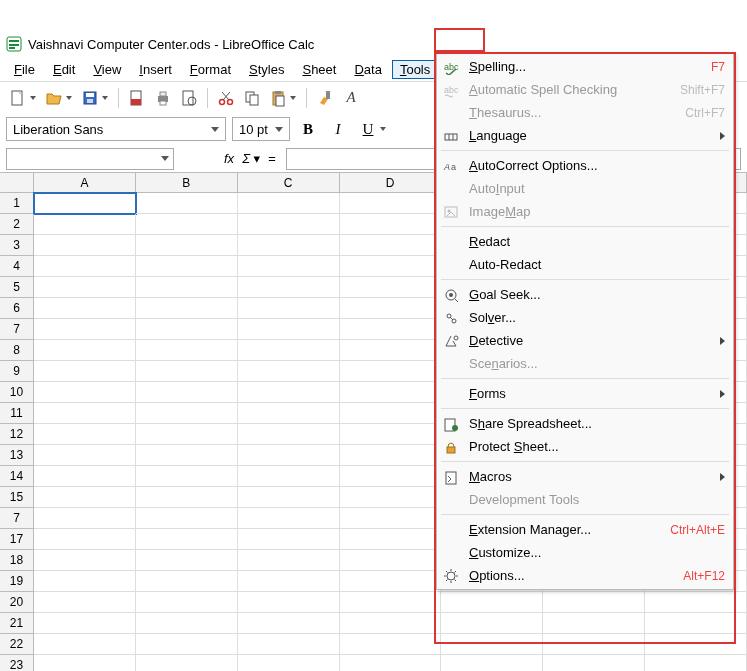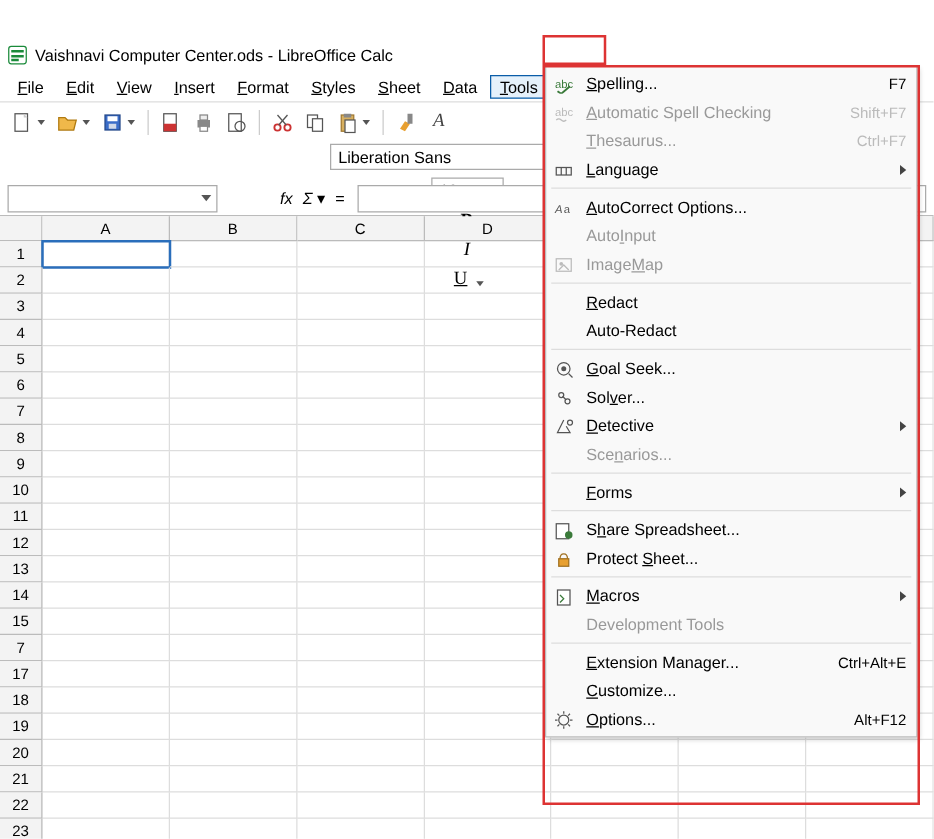--- a/index.html
+++ b/index.html
@@ -9,21 +9,21 @@
 .titlebar .title { font-size: 13px; }
 .menubar { display: flex; height: 24px; padding: 0 6px; gap: 2px; align-items: center; }
 .menubar .menu-item { padding: 2px 8px; cursor: default; }
 .menubar .menu-item.open { border: 1px solid #0a5da8; background: #e5f1fb; padding: 1px 7px; }
 .underline { text-decoration: underline; }
 .toolbar { display: flex; align-items: center; height: 32px; padding: 2px 6px; gap: 2px; border-top: 1px solid #ddd; }
 .tb-btn { width: 24px; height: 24px; display: flex; align-items: center; justify-content: center; position: relative; }
 .tb-btn.with-drop::after { content: ""; border-left: 3px solid transparent; border-right: 3px solid transparent; border-top: 4px solid #555; position: absolute; right: -6px; top: 10px; }
 .tb-btn.with-drop { margin-right: 10px; }
 .tb-sep { width: 1px; height: 20px; background: #ccc; margin: 0 4px; }
-.formatbar { display: flex; align-items: center; height: 32px; padding: 2px 6px; gap: 6px; flex-direction: column; }
+.formatbar { display: flex; align-items: center; height: 32px; padding: 2px 6px; gap: 6px; }
 .font-name { width: 220px; height: 24px; border: 1px solid #aaa; padding: 2px 6px; display: flex; align-items: center; justify-content: space-between; background: #fff; }
 .font-size { width: 58px; height: 24px; border: 1px solid #aaa; padding: 2px 6px; display: flex; align-items: center; justify-content: space-between; background: #fff; }
 .dd-arrow { width: 0; height: 0; border-left: 4px solid transparent; border-right: 4px solid transparent; border-top: 5px solid #555; }
 .fmt-btn { width: 24px; height: 24px; display: flex; align-items: center; justify-content: center; font-family: "Times New Roman", serif; font-size: 15px; }
 .fmt-btn.bold { font-weight: bold; }
 .fmt-btn.italic { font-style: italic; }
 .fmt-btn.uline { text-decoration: underline; }
 .namebox-row { display: flex; align-items: center; height: 28px; padding: 2px 6px; gap: 4px; border-bottom: 1px solid #bbb; }
 .namebox { width: 168px; height: 22px; border: 1px solid #aaa; display: flex; align-items: center; justify-content: flex-end; padding: 0 4px; background: #fff; }
 .fx-area { display: flex; align-items: flex-end; gap: 8px; color: #000000; font-style: italic; padding: 0 6px; margin-left: 40px; }
@@ -34,21 +34,21 @@
 .col-h { width: 102px; height: 20px; border-right: 1px solid #bbb; border-bottom: 1px solid #bbb; background: #f3f3f3; text-align: center; line-height: 20px; font-size: 12px; }
 .rows { }
 .row { display: flex; height: 21px; }
 .row-h { width: 34px; border-right: 1px solid #bbb; border-bottom: 1px solid #bbb; background: #f3f3f3; text-align: center; line-height: 21px; font-size: 12px; }
 .cell { width: 102px; border-right: 1px solid #ddd; border-bottom: 1px solid #ddd; }
 .cell.active { outline: 2px solid #2a6ebb; outline-offset: -1px; }
 .dropdown { position: absolute; top: 52px; left: 436px; width: 298px; background: #f9f9f9; border: 1px solid #bbb; box-shadow: 2px 2px 4px rgba(0,0,0,0.2); z-index: 10; padding: 2px 0; }
 .dd-item { display: flex; align-items: center; height: 23px; padding: 0 8px 0 4px; gap: 8px; }
 .dd-item .icon-slot { width: 20px; height: 20px; display: flex; align-items: center; justify-content: center; }
 .dd-item .lbl { flex: 1; }
-.dd-item .shortcut { color: #000000; font-size: 12px; }
+.dd-item .shortcut { color: #ef4444; font-size: 12px; }
 .dd-item.disabled { color: #999; }
 .dd-item.disabled .shortcut { color: #bbb; }
 .dd-item .sub-arrow { width: 0; height: 0; border-top: 4px solid transparent; border-bottom: 4px solid transparent; border-left: 5px solid #444; margin-left: 4px; }
 .dd-sep { height: 1px; background: #ddd; margin: 3px 4px; }
 .highlight-box-top { position: absolute; border: 2px solid #d33; top: 28px; left: 434px; width: 51px; height: 24px; z-index: 20; pointer-events: none; }
 .highlight-box-menu { position: absolute; border: 2px solid #d33; top: 52px; left: 434px; width: 302px; height: 592px; z-index: 20; pointer-events: none; }
 svg { display: block; }
 </style>
 </head>
 <body>

